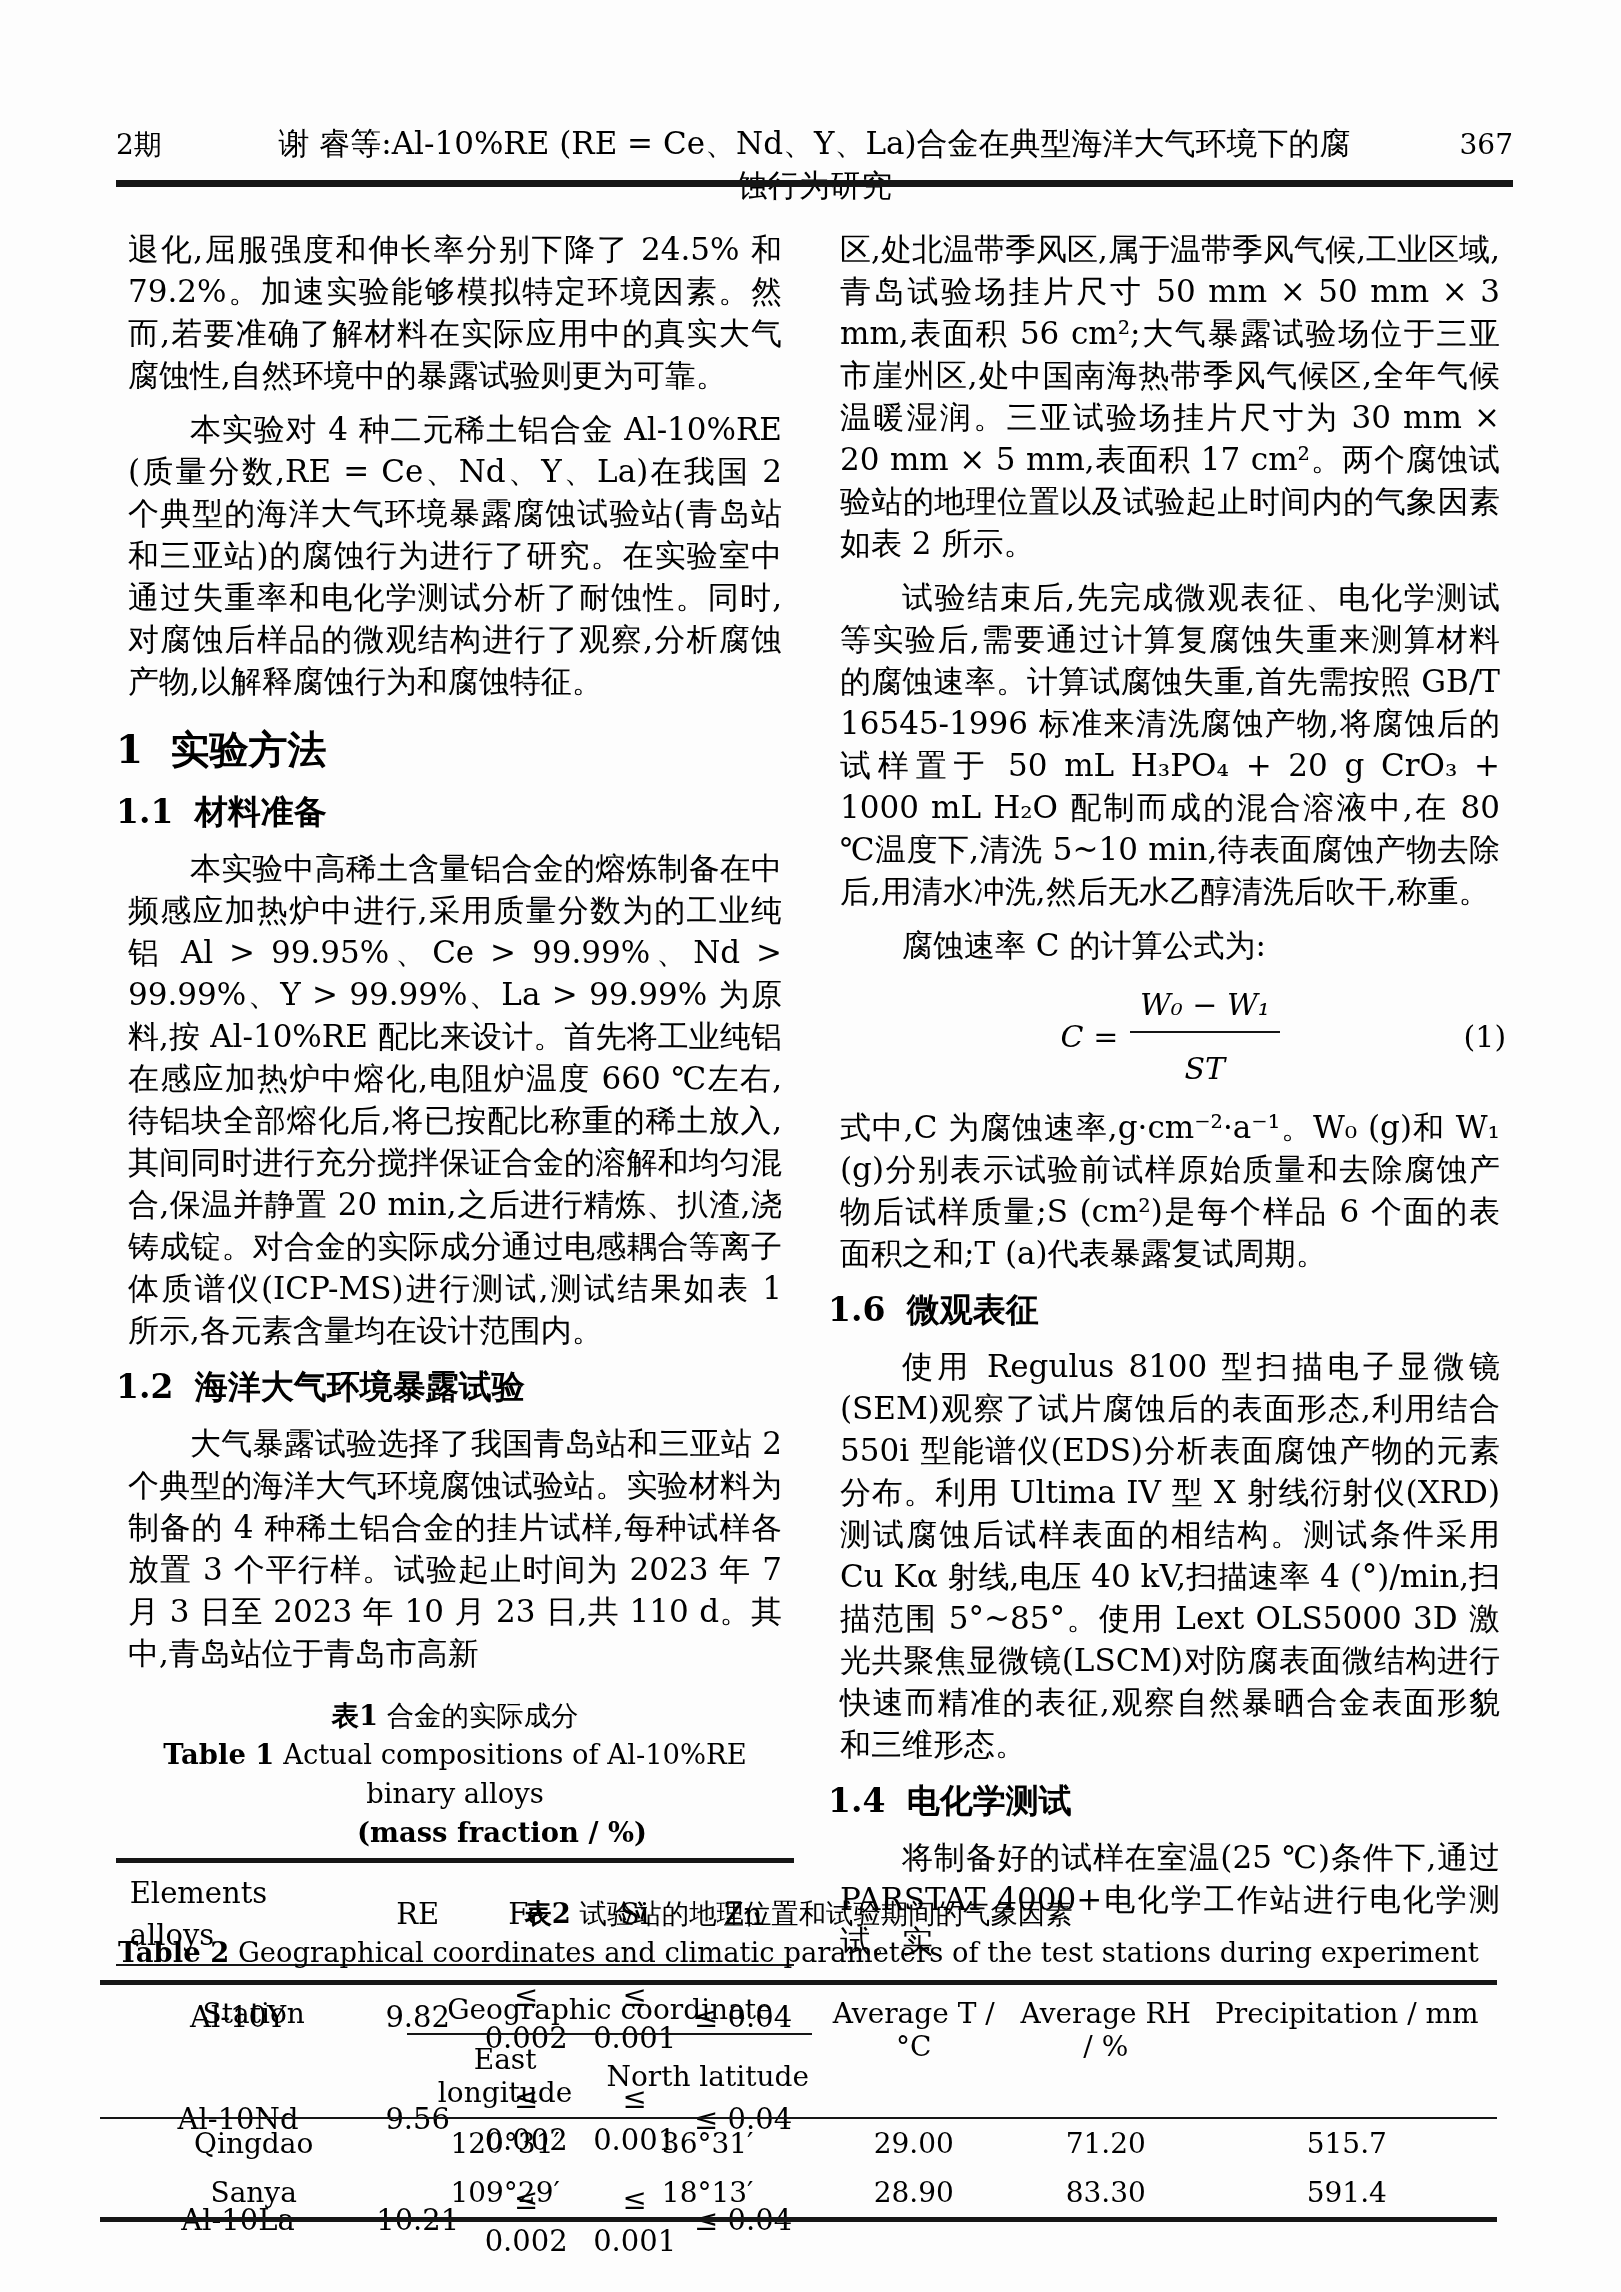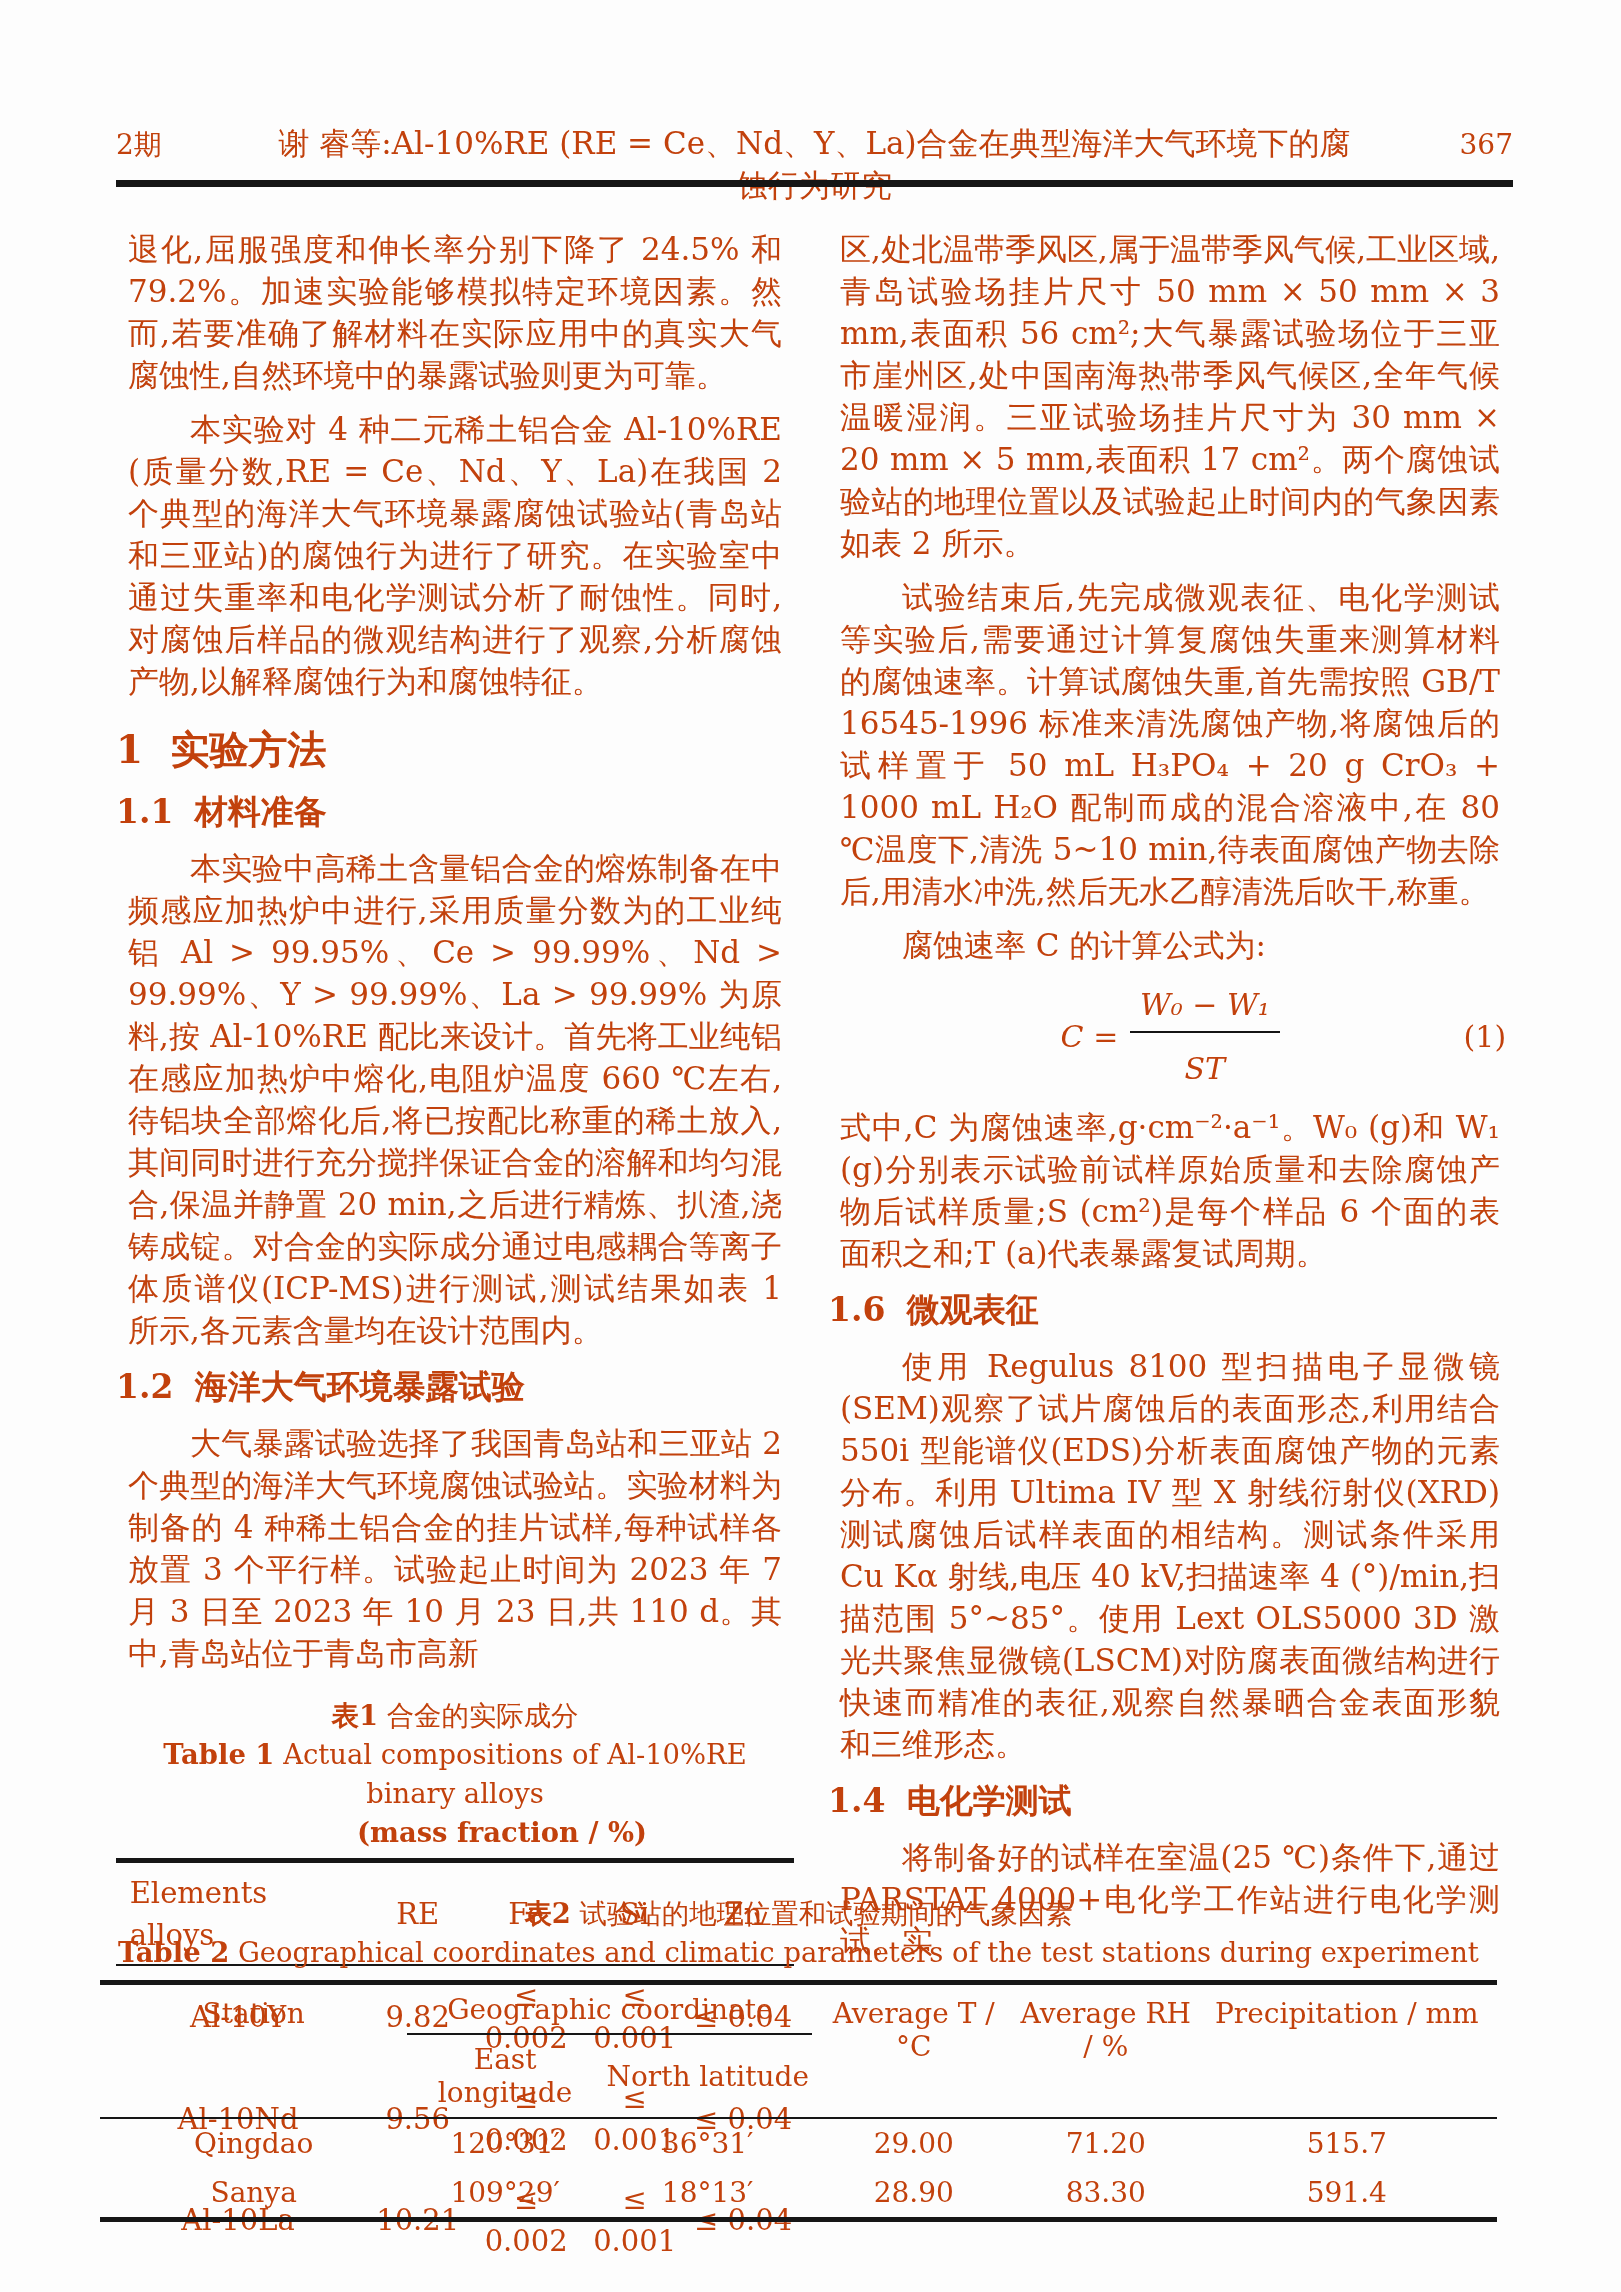--- a/index.html
+++ b/index.html
@@ -3,21 +3,21 @@
 <meta charset="utf-8">
 <style>
   html,body{margin:0;padding:0;}
   body{background:#e8e8e8;}
   .page{
     position:relative;
     width:1621px;height:2293px;
     margin:0 auto;
     background:#fdfdfd;
     font-family:"DejaVu Serif","Liberation Serif",serif;
-    color:#c2410c;
+    color:#000000;
     overflow:hidden;
   }
   
   .page-head{
     position:absolute;left:116px;top:123px;width:1397px;
     display:flex;align-items:baseline;
     font-size:28px;
   }
   .head-issue{width:147px;text-align:left;}
   .head-title{flex:1;text-align:center;font-size:31px;}

